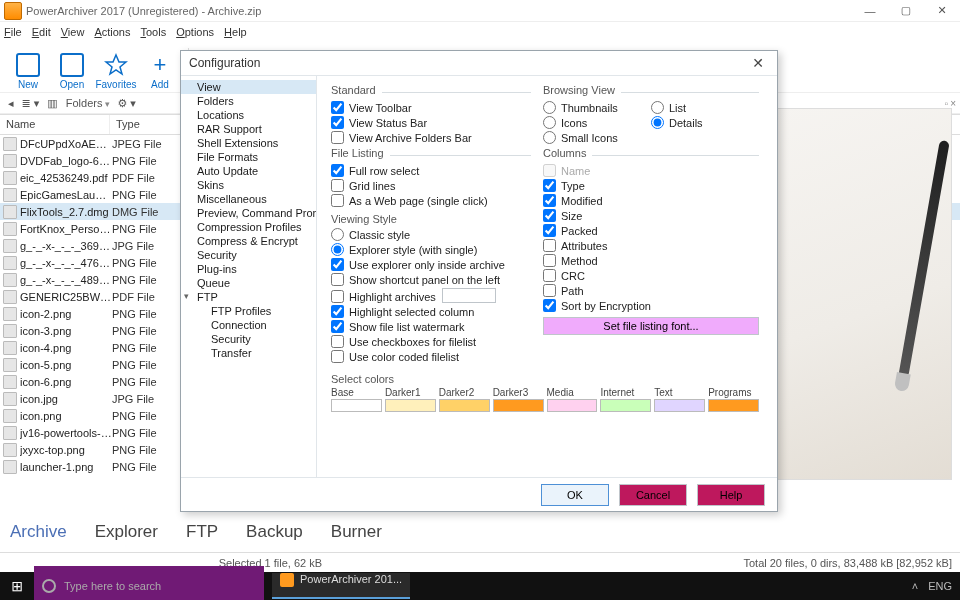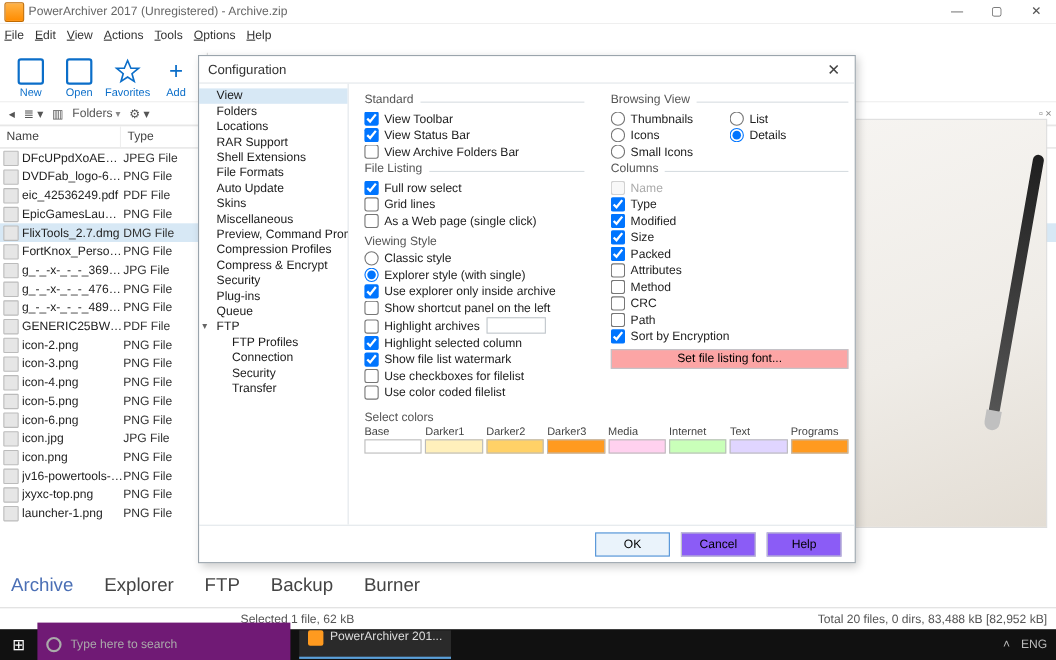--- a/index.html
+++ b/index.html
@@ -69,35 +69,35 @@
   
   .modal{position:absolute;left:180px;top:50px;width:598px;height:462px;background:#fff;border:1px solid #9aa4ac;box-shadow:3px 3px 8px rgba(0,0,0,.2);display:flex;flex-direction:column}
   .modal-title{height:24px;display:flex;align-items:center;padding:0 8px;font-size:12px;color:#333}
   .modal-title .mclose{margin-left:auto;width:22px;text-align:center;font-size:14px;color:#444}
   .modal-body{flex:1;display:flex;border-top:1px solid #e1e6ea;overflow:hidden}
   .tree{width:136px;border-right:1px solid #e1e6ea;padding:4px 0;font-size:11px;color:#1a1a1a;overflow:auto}
   .tree .node{padding:1px 6px 1px 16px;position:relative;white-space:nowrap}
   .tree .node.sel{background:var(--sel)}
   .tree .node.exp::before{content:"▾";position:absolute;left:3px;top:1px;font-size:9px;color:#666}
   .tree .child{padding-left:30px}
-  .content{flex:1;padding:6px 18px 6px 14px;overflow:auto;display:grid;grid-template-columns:200px 216px;column-gap:24px;align-content:start}
+  .content{flex:1;padding:6px 18px 6px 14px;overflow:auto;display:grid;grid-template-columns:200px 216px;column-gap:12px;align-content:start}
   .group{grid-column:1 / span 2;font-size:11px;color:#333;margin:2px 0 4px;position:relative}
   .group .gt{background:#fff;padding-right:6px;position:relative;z-index:1;color:#555}
   .group::after{content:"";position:absolute;left:0;right:0;top:8px;height:1px;background:#d7dde1;z-index:0}
   .chk,.rad{font-size:11px;color:#222;display:flex;align-items:flex-end;margin:1px 0}
   .chk input,.rad input{margin:0 5px 0 0}
   .subgroup{font-size:11px;color:#555;margin:5px 0 2px}
   .colwrap{display:flex;flex-direction:column}
-  .wide-btn{border:1px solid #bfc5ca;background:#fca5a5;font-size:11px;padding:2px 10px;margin-top:4px}
+  .wide-btn{border:1px solid #bfc5ca;background:#f0abfc;font-size:11px;padding:2px 10px;margin-top:4px}
   .colors{grid-column:1 / span 2;margin-top:4px}
   .color-row{display:flex;gap:3px;margin-top:2px}
   .color-cell{flex:1;display:flex;flex-direction:column;align-items:flex-start;font-size:10px;color:#444}
   .color-cell .sw{width:100%;height:13px;border:1px solid #bbb;margin-top:1px}
   .modal-footer{height:34px;border-top:1px solid #e1e6ea;display:flex;align-items:center;justify-content:flex-end;gap:10px;padding:0 12px}
-  .modal-footer button{width:68px;height:22px;border:1px solid #bfc5ca;background:#8b5cf6;font-size:11px}
+  .modal-footer button{width:68px;height:22px;border:1px solid #bfc5ca;background:#be185d;font-size:11px}
   .modal-footer button.primary{border:1px solid #4d90d6;background:#eaf3fb}
   .hl-input{width:54px;height:15px;border:1px solid #bfc5ca;margin-left:6px;background:#fff}
 </style>
 </head>
 <body>
 
 <div class="title-bar">
   <div class="app-icon"></div>
   <div class="title">PowerArchiver 2017 (Unregistered) - Archive.zip</div>
   <div class="wbtns">

